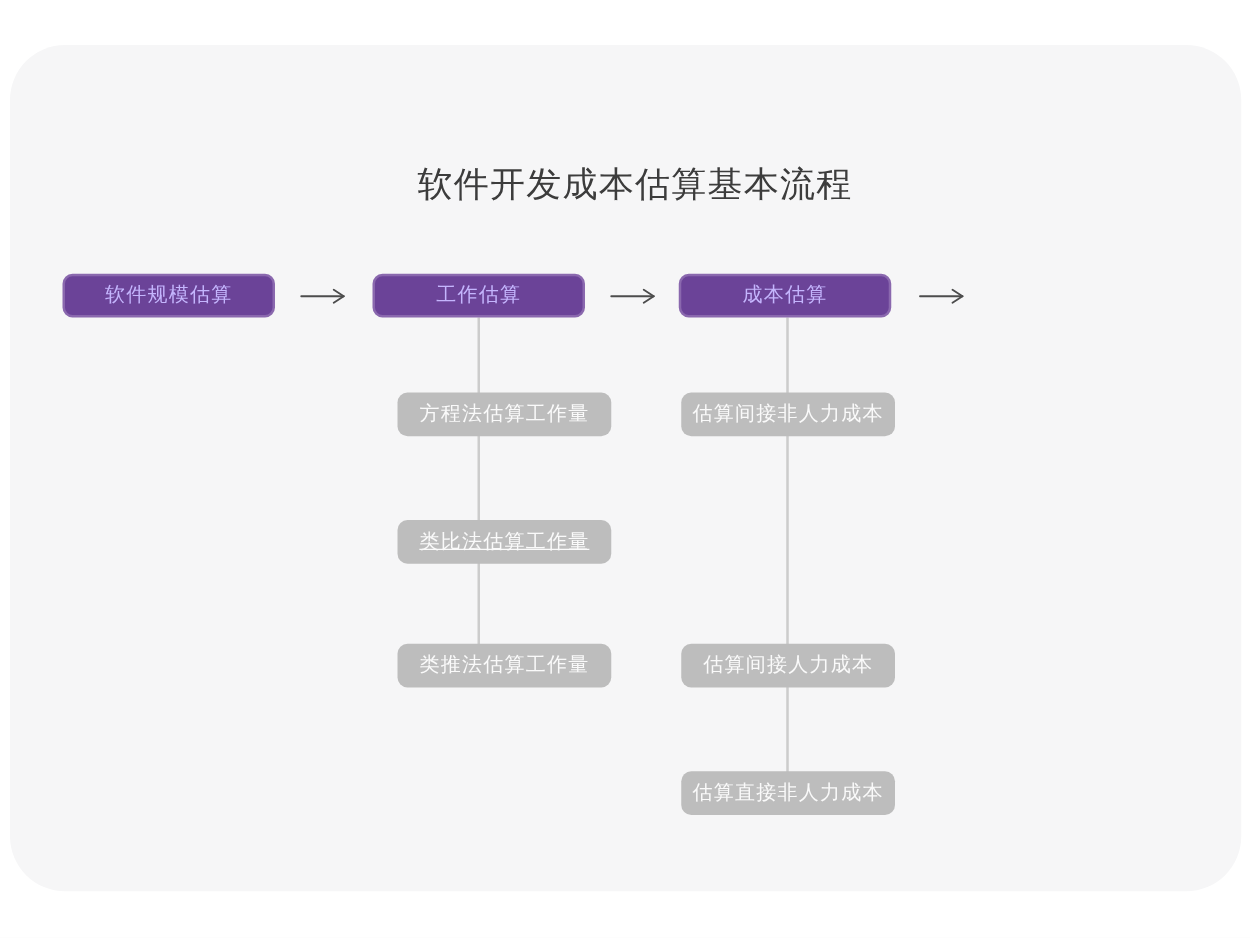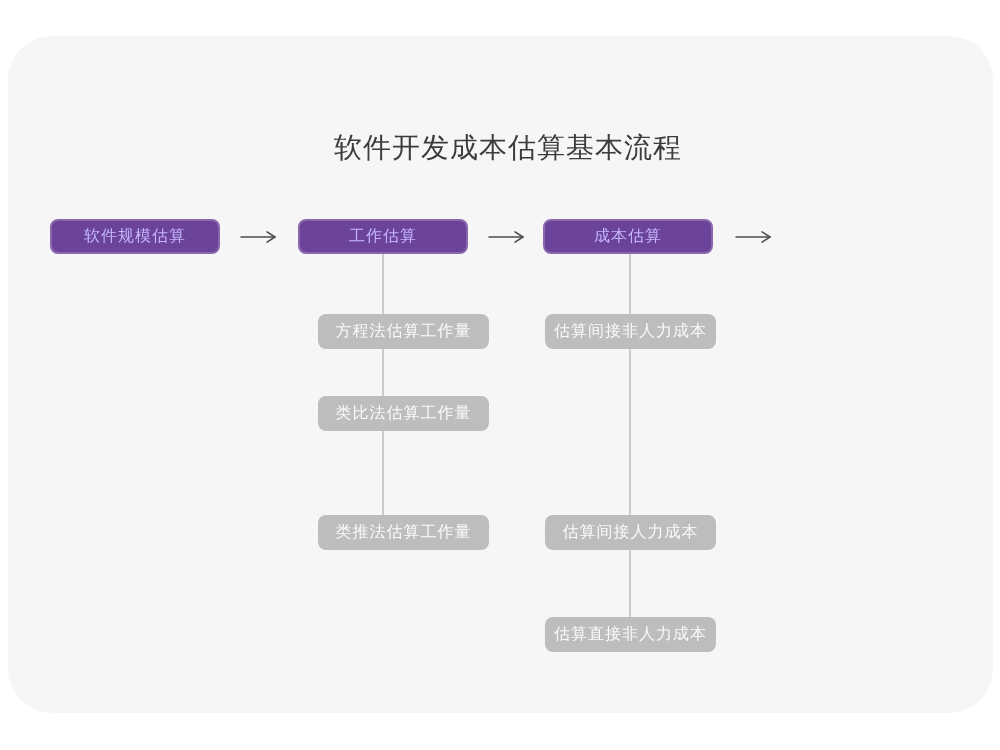--- a/index.html
+++ b/index.html
@@ -66,21 +66,21 @@
   .p1 { left: 42px; }
   .p2 { left: 290px; }
   .p3 { left: 535px; }
   .p4 { left: 785px; }
   .a1 { left: 232px; }
   .a2 { left: 480px; }
   .a3 { left: 727px; }
   .colL { left: 290px; margin-left: 20px; }
   .colR { left: 537px; }
   .row1 { top: 278px; }
-  .row2 { top: 360px; }
+  .row2 { top: 380px; text-decoration: underline; }
   .row3 { top: 479px; }
   .row4 { top: 581px; }
   .vlineL { left: 374px; top: 218px; height: 263px; }
   .vlineR { left: 621px; top: 218px; height: 365px; }
 </style>
 </head>
 <body>
 
 <div class="canvas">
 

